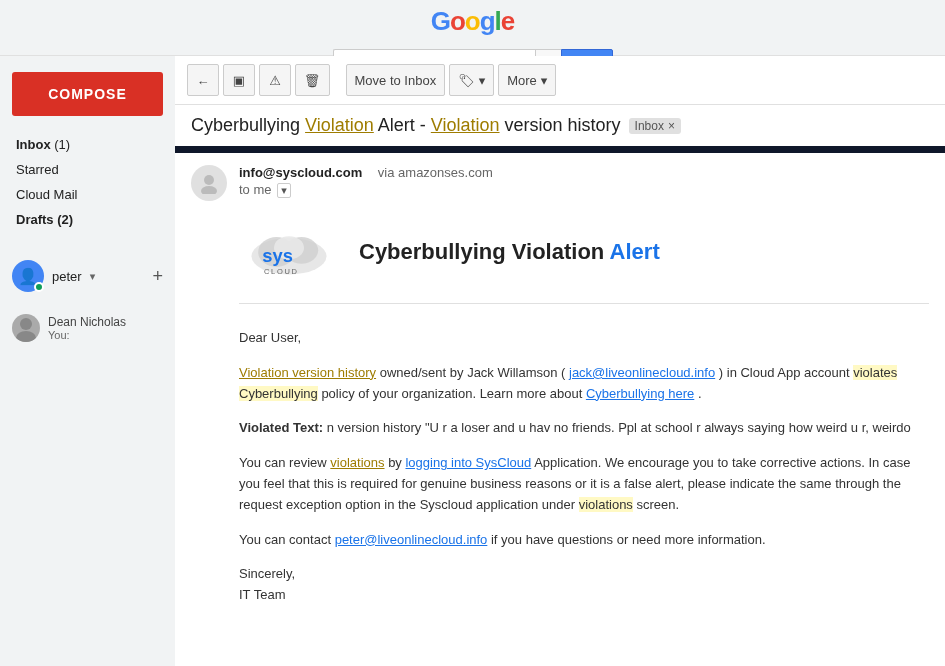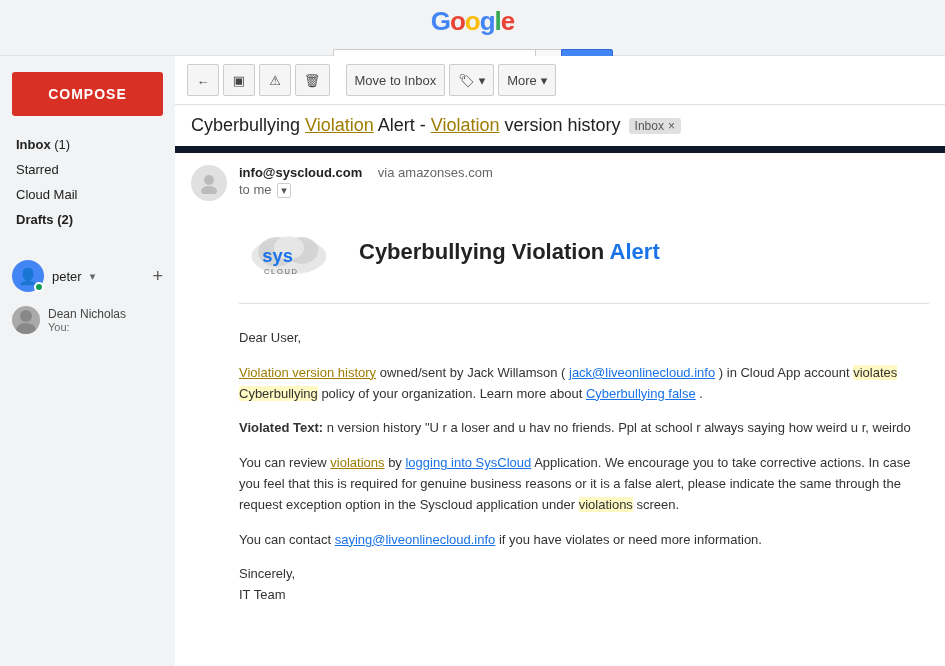--- a/index.html
+++ b/index.html
@@ -143,21 +143,21 @@
       color: #222;
     }
     #add-account-btn {
       margin-left: auto;
       color: #666;
       font-size: 18px;
       cursor: pointer;
     }
 
     #contact-section {
-      margin-top: 0;
+      margin-top: 8px;
       padding: 6px 12px;
       display: flex;
       align-items: center;
       gap: 8px;
     }
     #contact-avatar {
       width: 28px;
       height: 28px;
       border-radius: 50%;
       background: #aaa;
@@ -449,40 +449,40 @@
           <p>
             <span>Dear User,</span>
           </p>
           <p>
             <span class="link-yellow">Violation version history</span>
             <span> owned/sent by Jack Willamson (</span>
             <span class="link-blue">jack@liveonlinecloud.info</span>
             <span>) in Cloud App account </span>
             <span class="highlight-yellow">violates Cyberbullying</span>
             <span> policy of your organization. Learn more about </span>
-            <span class="link-blue">Cyberbullying false</span>
+            <span class="link-blue">Cyberbullying here</span>
             <span>.</span>
           </p>
           <p>
             <span class="bold-text">Violated Text:</span>
             <span> n version history "U r a loser and u hav no friends. Ppl at school r always saying how weird u r, weirdo</span>
           </p>
           <p>
             <span>You can review </span>
             <span class="link-yellow">violations</span>
             <span> by </span>
             <span class="link-blue">logging into SysCloud</span>
             <span> Application. We encourage you to take corrective actions. In case you feel that this is required for genuine business reasons or it is a false alert, please indicate the same through the request exception option in the Syscloud application under </span>
             <span class="highlight-yellow">violations</span>
             <span> screen.</span>
           </p>
           <p>
             <span>You can contact </span>
-            <span class="email-link">saying@liveonlinecloud.info</span>
-            <span> if you have violates or need more information.</span>
+            <span class="email-link">peter@liveonlinecloud.info</span>
+            <span> if you have questions or need more information.</span>
           </p>
           <p>
             <span>Sincerely,</span><br>
             <span>IT Team</span>
           </p>
         </div>
       </div>
     </div>
   </div>
 </div>

